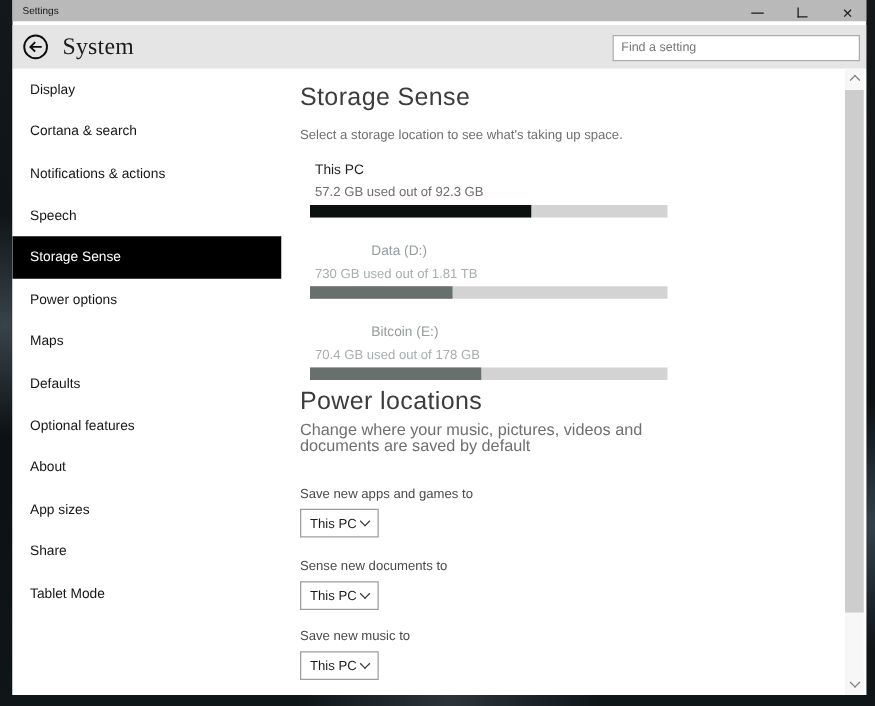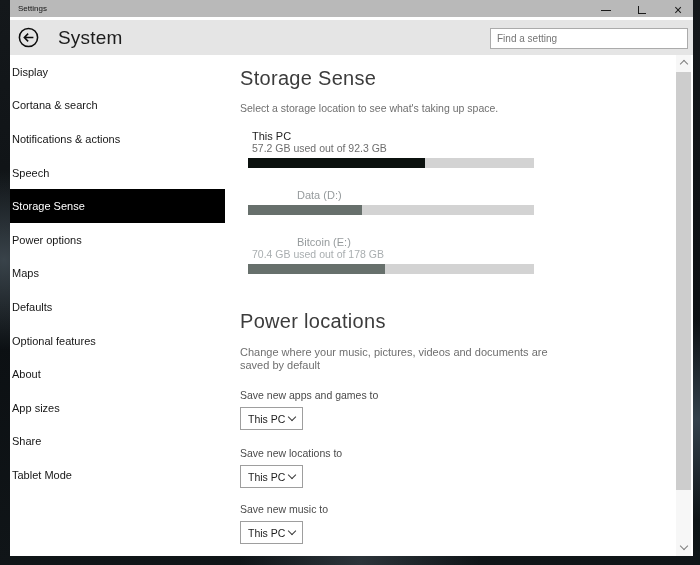--- a/index.html
+++ b/index.html
@@ -30,56 +30,56 @@
   .glyph-min { width:10px; height:0; border-top:1.6px solid #1a1a1a; display:block; }
   .glyph-max { width:8px; height:8px; border-left:1.6px solid #1a1a1a; border-bottom:1.6px solid #1a1a1a; display:block; }
   .glyph-close { font-size:14px; line-height:14px; color:#1a1a1a; }
 
   
   .header {
     position:absolute; left:0; top:20px; right:0; height:35px;
     background:#e5e5e5; display:flex; align-items:center;
   }
   .back-btn { margin-left:8px; width:21px; height:21px; display:block; }
-  .page-title { font-size:19px; font-weight:300; color:#1c1c1c; margin-left:19px; letter-spacing:0.2px; }
+  .page-title { font-size:19px; font-weight:300; color:#1c1c1c; margin-left:11px; letter-spacing:0.2px;font-family:Liberation Serif, serif; }
   .search-box {
     position:absolute; right:5px; top:8px; width:198px; height:21px;
     border:1px solid #ababab; background:#ffffff; font-size:10px; color:#333;
     padding:0 6px; outline:none; font-family:"Liberation Sans", sans-serif;
   }
   .search-box::placeholder { color:#757575; opacity:1; }
 
   
   .content { position:absolute; left:0; top:55px; right:0; bottom:0; background:#fff; }
 
   
   .sidebar { position:absolute; left:0; top:0; width:215px; bottom:0; }
   .side-item {
-    height:33.6px; display:flex; align-items:center; padding-left:2px;
+    height:33.6px; display:flex; align-items:center; padding-left:14px;
     font-size:11px; color:#161616; cursor:default;
   }
   .side-item.selected { background:#000000; color:#ffffff; }
 
   
   .main { position:absolute; left:230px; top:0; right:26px; bottom:0; }
   .section-title { font-size:20px; font-weight:300; color:#3c3c3c; letter-spacing:0.3px; }
   .storage-title { position:absolute; left:0; top:12px; }
   .storage-desc { position:absolute; left:0; top:47px; font-size:10.5px; color:#6f6f6f; }
 
   .drives { position:absolute; left:8px; top:75px; }
   .drive-row { margin-bottom:21px; }
   .drive-name { font-size:11px; color:#1f1f1f; padding-left:4px; }
-  .drive-usage { font-size:10.5px; color:#6e6e6e; padding-left:4px; margin-top:0; }
+  .drive-usage { font-size:10.5px; color:#6e6e6e; padding-left:4px; margin-top:6px; }
   .drive-bar { width:286px; height:10px; background:#d3d3d3; margin-top:4px; }
   .drive-fill { height:100%; }
   .drive-row.dimmed .drive-name { color:#969b9d;margin-left:45px; }
   .drive-row.dimmed .drive-usage { color:#a9aeb0; }
 
   .save-title { position:absolute; left:0; top:255px; }
-  .save-desc { position:absolute; left:0; top:291px; font-size:11px; color:#6f6f6f; width:335px; line-height:13px; }
+  .save-desc { position:absolute; left:0; top:282px; font-size:13px; color:#6f6f6f; width:335px; line-height:13px; }
 
   .selector { position:absolute; left:0; }
   .selector-label { font-size:10.5px; color:#4a4a4a; }
   .dropdown {
     margin-top:6px; width:63px; height:23px; border:1px solid #9e9e9e; background:#fff;
     display:flex; align-items:center; justify-content:space-between; padding:0 7px; cursor:default;
   }
   .dropdown-value { font-size:10.5px; color:#1c1c1c; }
   .chev { width:6px; height:6px; border-right:1.4px solid #3a3a3a; border-bottom:1.4px solid #3a3a3a; transform:rotate(45deg); margin-top:-3px; }
   .sel-0 { top:334px; } .sel-1 { top:392px; } .sel-2 { top:448px; }
@@ -148,20 +148,21 @@
         <div class="drives">
           <div class="drive-row">
             <div class="drive-name">This PC</div>
             <div class="drive-usage">57.2 GB used out of 92.3 GB</div>
             <div class="drive-bar">
               <div class="drive-fill" style="width: 62%; background: rgb(11, 17, 14);"></div>
             </div>
           </div>
           <div class="drive-row dimmed">
             <div class="drive-name">Data (D:)</div>
+            <div class="drive-usage">730 GB used out of 1.81 TB</div>
             <div class="drive-bar">
               <div class="drive-fill" style="width: 40%; background: rgb(103, 112, 108);"></div>
             </div>
           </div>
           <div class="drive-row dimmed">
             <div class="drive-name">Bitcoin (E:)</div>
             <div class="drive-usage">70.4 GB used out of 178 GB</div>
             <div class="drive-bar">
               <div class="drive-fill" style="width: 48%; background: rgb(103, 112, 108);"></div>
             </div>
@@ -172,21 +173,21 @@
         <div class="save-desc">Change where your music, pictures, videos and documents are saved by default</div>
 
         <div class="selector sel-0">
           <div class="selector-label">Save new apps and games to</div>
           <div class="dropdown">
             <span class="dropdown-value">This PC</span>
             <span class="chev"></span>
           </div>
         </div>
         <div class="selector sel-1">
-          <div class="selector-label">Save new locations to</div>
+          <div class="selector-label">Sense new documents to</div>
           <div class="dropdown">
             <span class="dropdown-value">This PC</span>
             <span class="chev"></span>
           </div>
         </div>
         <div class="selector sel-2">
           <div class="selector-label">Save new music to</div>
           <div class="dropdown">
             <span class="dropdown-value">This PC</span>
             <span class="chev"></span>

